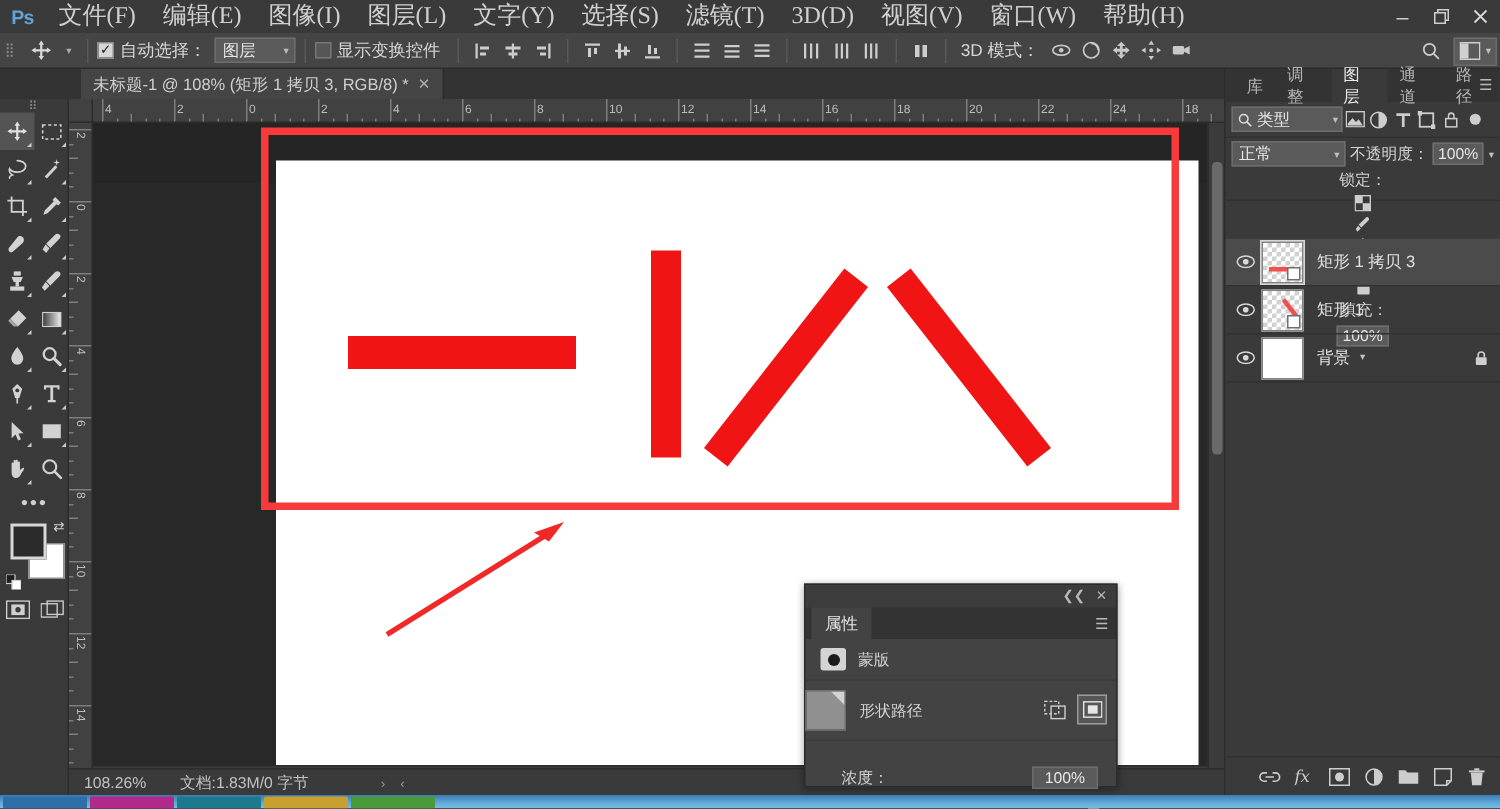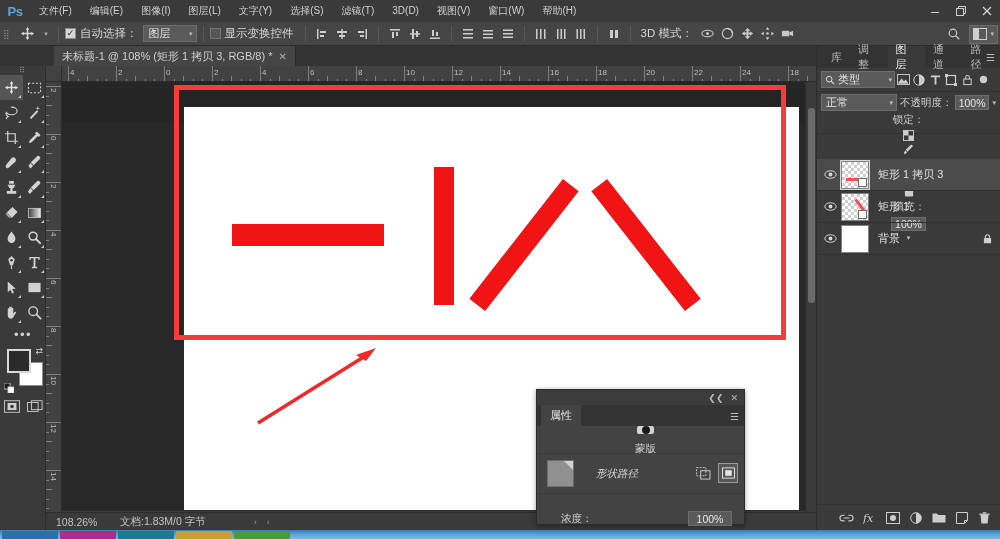--- a/index.html
+++ b/index.html
@@ -22,21 +22,21 @@
   }
   .ps-logo {
     width: 30px; height: 22px;
     display: flex; align-items: center; justify-content: center;
     color: #5fa3d8; font-weight: bold; font-size: 13px;
     font-family: "Liberation Sans", sans-serif;
     letter-spacing: -0.5px;
   }
   .menu-item {
     padding: 0 9px; height: 22px; line-height: 22px;
-    font-size: 10px; color: #d0d0d0; white-space: nowrap; cursor: default;
+    font-size: 16px; color: #d0d0d0; white-space: nowrap; cursor: default; font-family: Liberation Serif, serif;
   }
   .win-btns {
     position: absolute; right: 0; top: 0; height: 22px;
     display: flex; align-items: center;
   }
   .win-btn {
     width: 26px; height: 22px; display: flex; align-items: center; justify-content: center;
     color: #cfcfcf; font-size: 12px;
   }
 
@@ -275,30 +275,29 @@
   }
   .props-tb-ico { color: #b8b8b8; font-size: 9px; }
   .props-tabs { height: 21px; background: #333; display: flex; align-items: flex-end;
     padding-left: 4px; position: relative; }
   .props-tab { height: 21px; padding: 0 9px; display: flex; align-items: center;
     background: #434343; font-size: 11px; color: #e6e6e6; }
   .props-menu { position: absolute; right: 5px; top: 6px; color: #b9b9b9; font-size: 10px; }
   .props-head {
     height: 28px; display: flex; align-items: center; gap: 8px; padding-left: 10px;
     border-bottom: 1px solid #3a3a3a;
-    flex-direction: column;
   }
   .mask-ico {
     width: 17px; height: 15px; background: #d4d4d4; border-radius: 2px;
     display: flex; align-items: center; justify-content: center;
   }
   .mask-ico .c { width: 8px; height: 8px; border-radius: 50%; background: #1b1b1b; }
   .props-row {
-    height: 40px; display: flex; align-items: center; gap: 22px; padding-left: 10px;
-    position: relative; border-bottom: 1px solid #3a3a3a; font-style: italic;
+    height: 40px; display: flex; align-items: center; gap: 9px; 
+    position: relative; border-bottom: 1px solid #3a3a3a;
   }
   .shape-thumb { width: 27px; height: 27px; background: #909090; border: 1px solid #6d6d6d;
     position: relative; overflow: hidden; }
   .shape-thumb .corner {
     position: absolute; right: 0; top: 0;
     width: 0; height: 0; border-left: 9px solid transparent; border-top: 9px solid #d3d3d3;
   }
   .props-row-icons { position: absolute; right: 6px; top: 9px; display: flex; gap: 5px; }
   .pr-ico { width: 20px; height: 20px; display: flex; align-items: center; justify-content: center; }
   .pr-ico.boxed { border: 1px solid #9a9a9a; background: #565656; }

